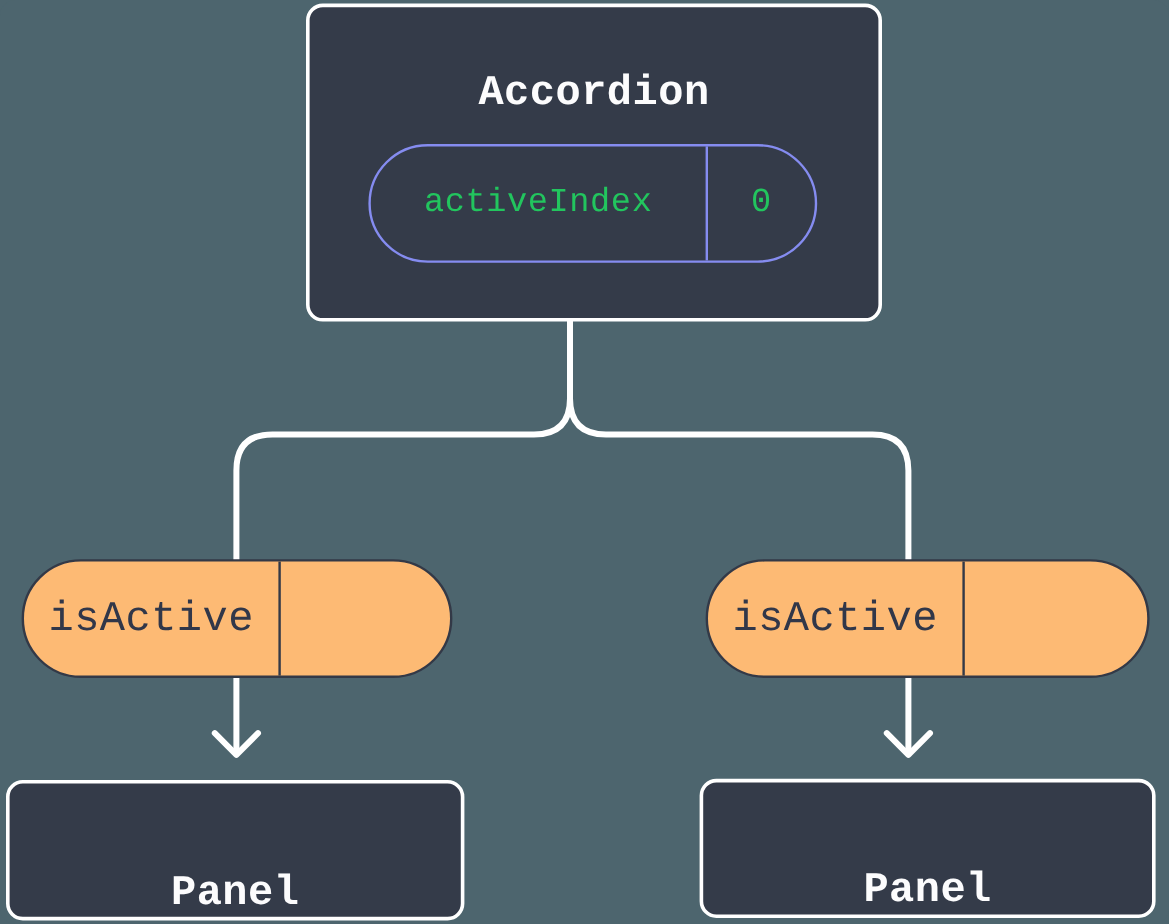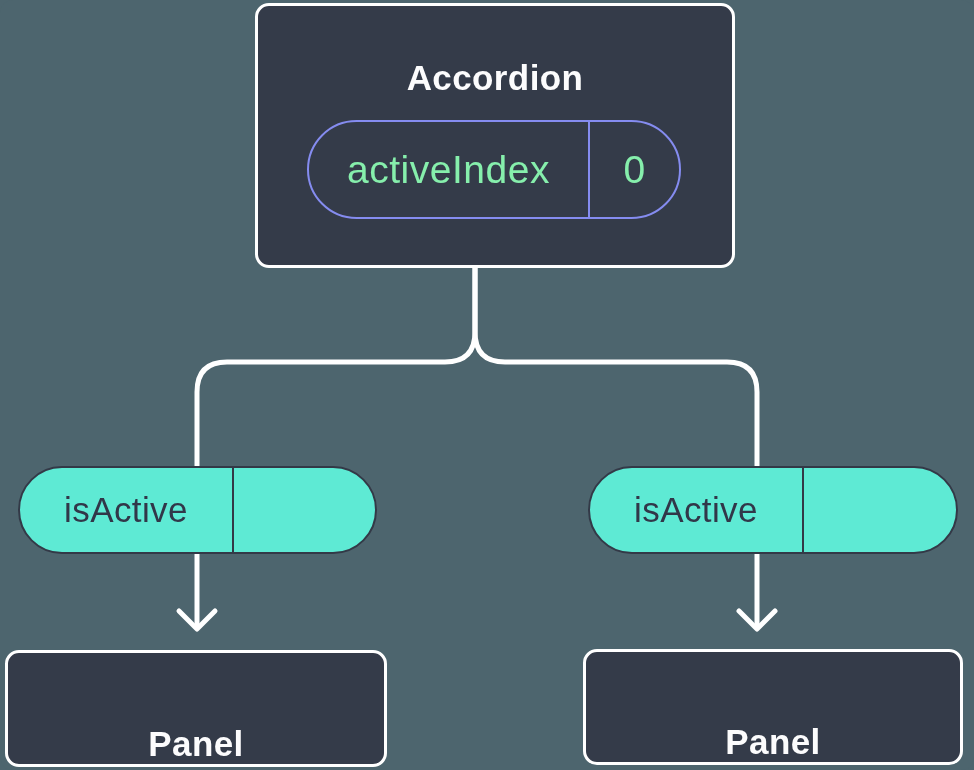--- a/index.html
+++ b/index.html
@@ -2,21 +2,21 @@
 <html><head>
 <meta charset="utf-8">
 <style>
   html, body { margin: 0; padding: 0; background: #4D656E; }
   .canvas {
     position: relative;
     width: 974px;
     height: 770px;
     background: #4D656E;
     overflow: hidden;
-    font-family: Liberation Sans, sans-serif;
+    font-family: Liberation Mono, monospace;
     border-radius: 13px;
   }
   svg.connectors {
     position: absolute;
     left: 0; top: 0;
     width: 974px; height: 770px;
     z-index: 1;
   }
   .node {
     position: absolute;
@@ -40,39 +40,39 @@
     line-height: 42px;
   }
   .state-pill {
     position: absolute;
     left: 49px; top: 114px;
     width: 374px; height: 99px;
     border: 2.5px solid #858CF0;
     border-radius: 60px;
     box-sizing: border-box;
     display: flex;
-    color: #86efac;
-    font-size: 39px;
+    color: #22c55e;
+    font-size: 28px;
     font-weight: 500;
     letter-spacing: 0.5px;
   }
   .state-pill .pill-name {
     flex: 0 0 279px;
     border-right: 2.5px solid #858CF0;
     display: flex; align-items: center; justify-content: center;
   }
   .state-pill .pill-value {
     flex: 1;
     display: flex; align-items: center; justify-content: center;
   }
   .prop-pill {
     position: absolute;
     top: 466px;
-    height: 88px;
-    background: #5eead4;
+    height: 99px;
+    background: #fdba74;
     border: 2.5px solid #333947;
     border-radius: 60px;
     box-sizing: border-box;
     display: flex;
     color: #313749;
     font-size: 35px;
     font-weight: 500;
     letter-spacing: 0.4px;
     z-index: 2;
   }

